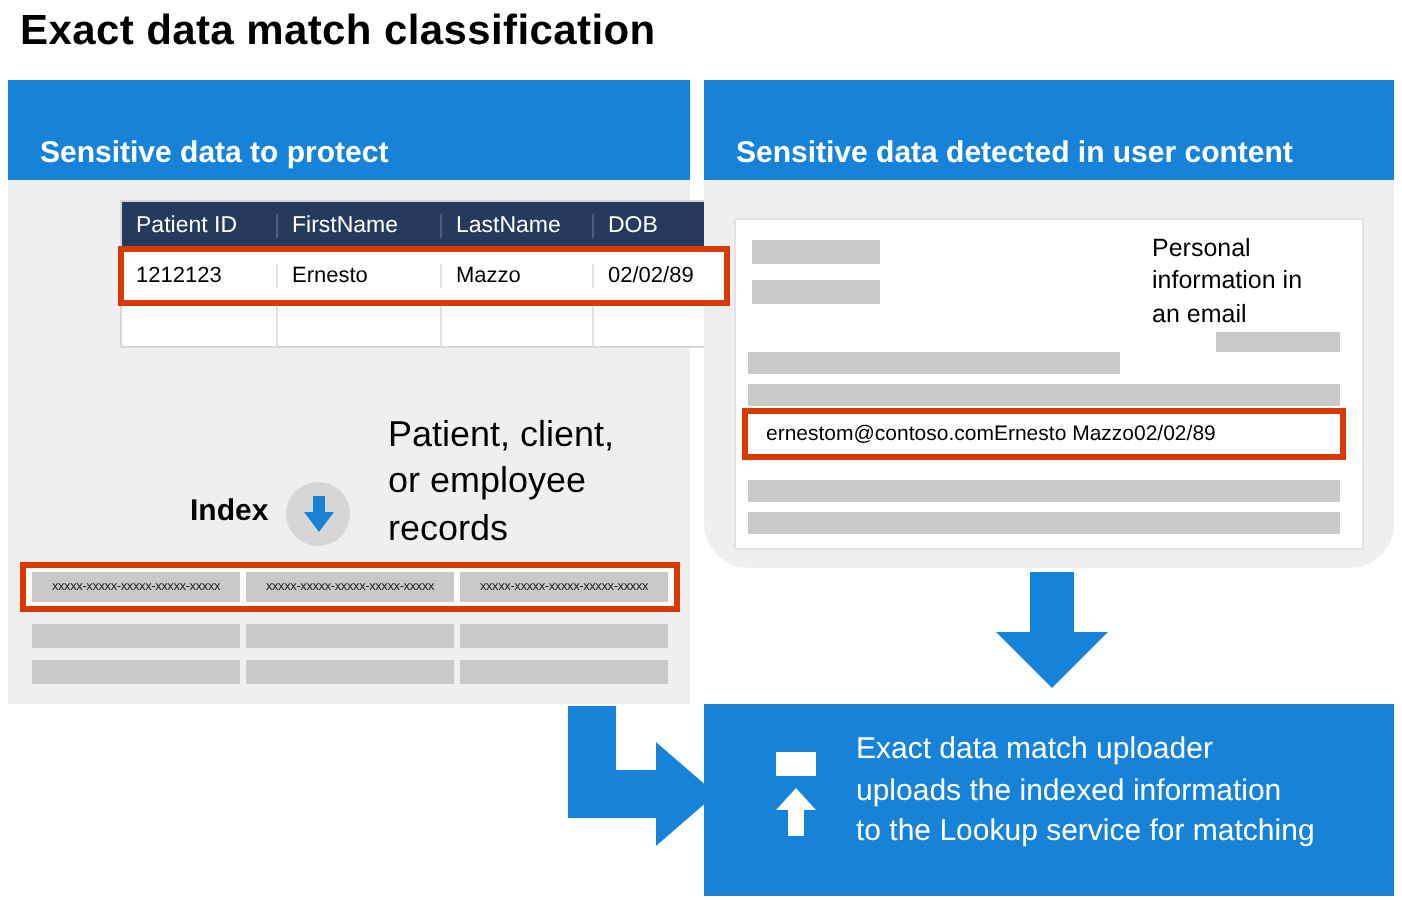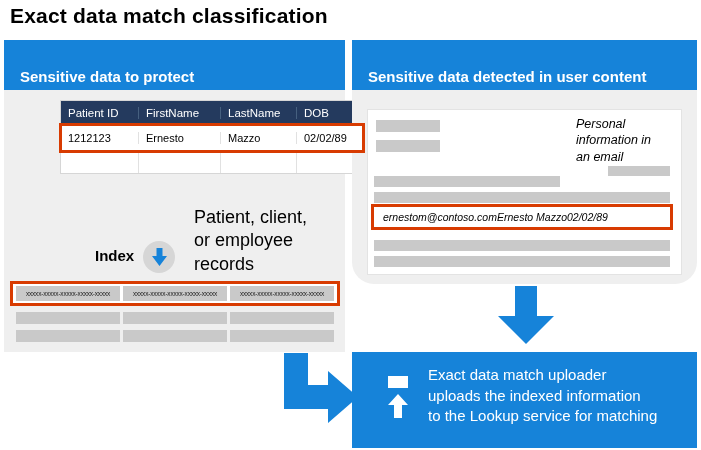--- a/index.html
+++ b/index.html
@@ -42,21 +42,21 @@
 
   
   #hash-table{left:6px;top:241px;width:330px;}
   .hash-row{display:flex;gap:3px;}
   #hash-highlight{border:3px solid var(--orange);background:#fff;padding:2px 3px;}
   .hash-cell{flex:1;background:var(--bar);height:15px;line-height:15px;font-size:6.5px;letter-spacing:-0.2px;text-align:center;color:#222;overflow:hidden;white-space:nowrap;}
   .hash-bar{flex:1;background:var(--bar);height:12px;}
   .hash-row.plain{margin-top:6px;padding:0 6px;}
 
   
-  #document{left:16px;top:70px;width:313px;height:164px;background:#fff;box-shadow:0 0 0 1px #e3e3e3;font-style:italic;}
+  #document{left:16px;top:70px;width:313px;height:164px;background:#fff;box-shadow:0 0 0 1px #e3e3e3;}
   .gbar{position:absolute;background:var(--bar);}
   #doc-note{left:208px;top:6px;width:80px;font-size:12.5px;line-height:1.3;}
   #match-row{left:3px;top:94px;width:278px;height:20px;border:3px solid var(--orange);background:#fff;display:flex;align-items:center;padding:0 9px;font-size:10.5px;white-space:nowrap;}
 
   
   svg{display:block;}
   #down-arrow{left:498px;top:286px;}
   #bent-arrow{left:276px;top:353px;}
 
   

